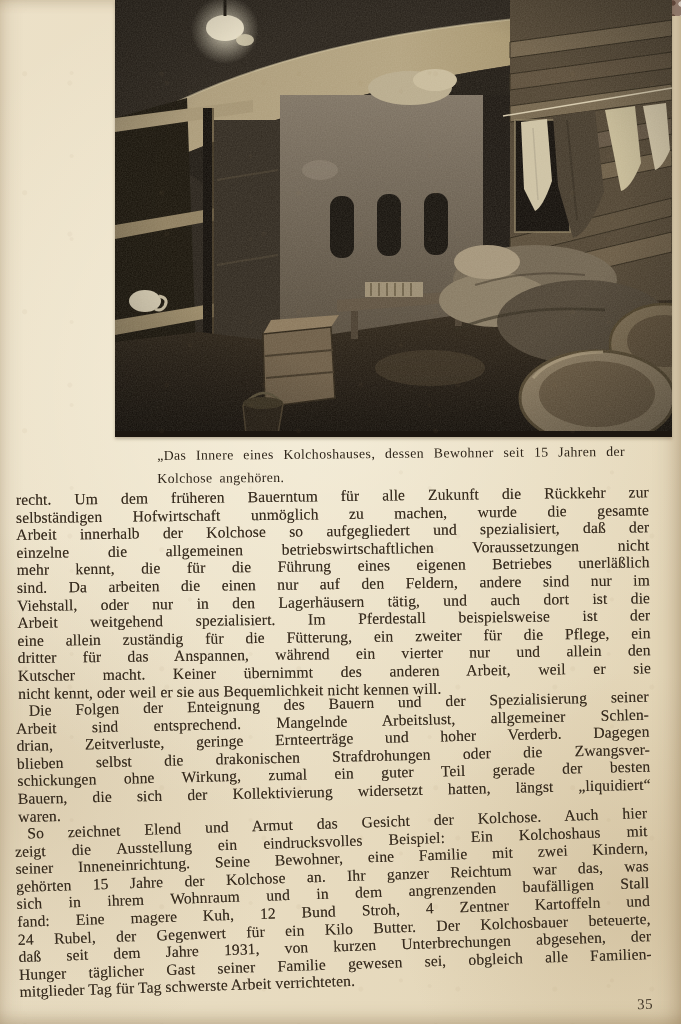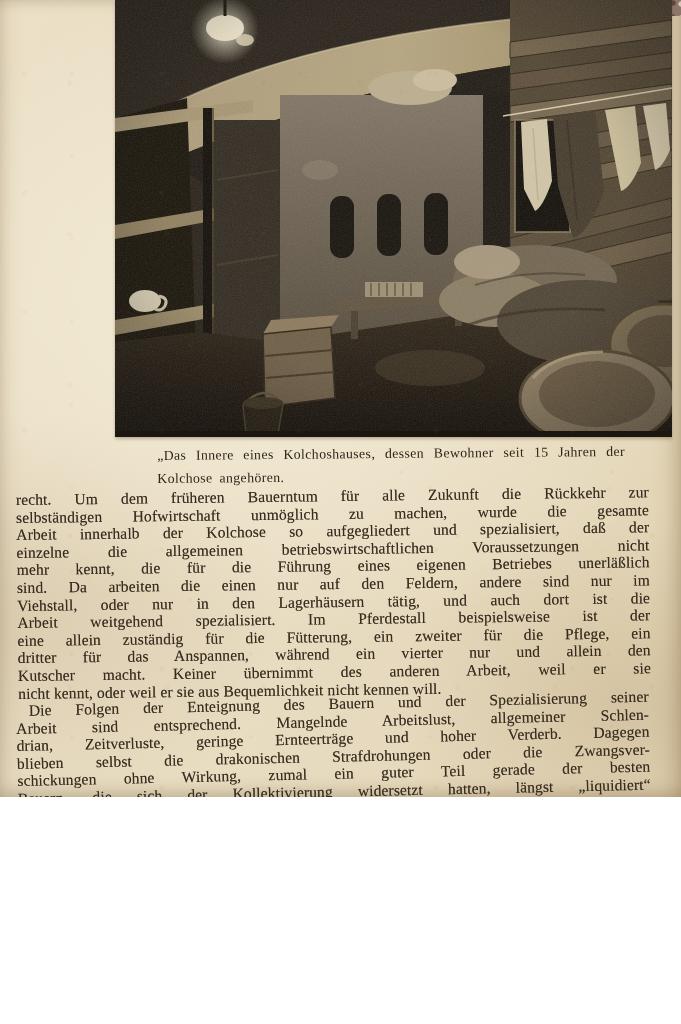--- a/index.html
+++ b/index.html
@@ -1,17 +1,17 @@
 <!DOCTYPE html>
 <html lang="de"><head>
 <meta charset="utf-8">
 <style>
   html,body{margin:0;padding:0;}
   body{width:681px;height:1024px;overflow:hidden;font-family:"Liberation Serif","DejaVu Serif",serif;}
-  .page{position:relative;width:681px;height:797px;
+  .page{position:relative;width:681px;height:1024px;
     background:
       radial-gradient(90% 60% at 45% 38%, rgba(255,252,238,.55), rgba(255,252,238,0) 70%),
       radial-gradient(45% 30% at 92% 88%, rgba(172,148,108,.28), rgba(172,148,108,0) 75%),
       radial-gradient(50% 35% at 4% 78%, rgba(176,154,116,.25), rgba(176,154,116,0) 75%),
       linear-gradient(100deg,#ece1c8 0%,#e8dcc1 45%,#e2d4b5 100%);
     box-shadow: inset -16px 0 22px -12px rgba(118,92,58,.38),
                 inset 0 -14px 18px -10px rgba(118,92,58,.28),
                 inset 14px 0 22px -14px rgba(118,92,58,.30),
                 inset 0 10px 14px -10px rgba(118,92,58,.22);
     overflow:hidden;}

